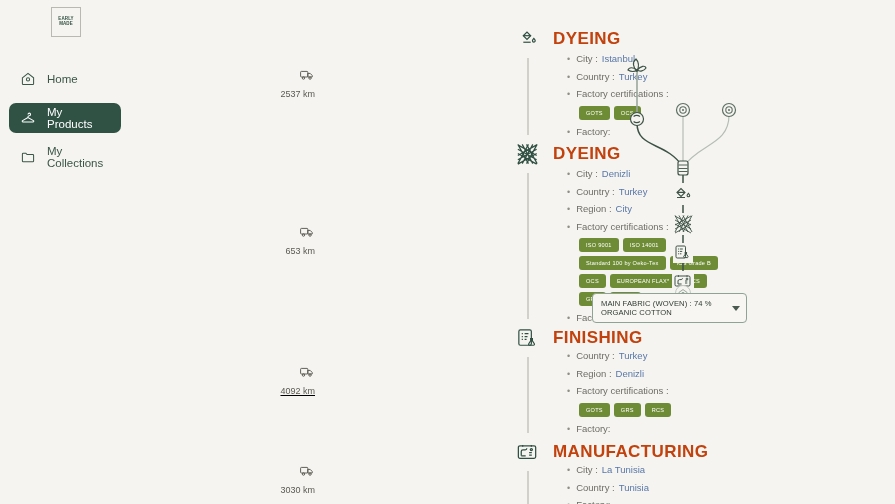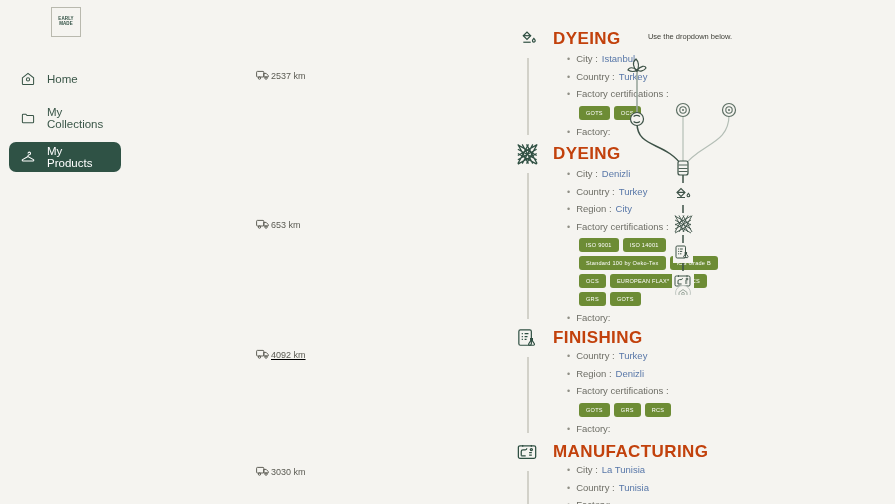--- a/index.html
+++ b/index.html
@@ -74,21 +74,21 @@
   .fact .val { color: #5877a8; }
   .badges { display: flex; flex-wrap: wrap; gap: 4px; max-width: 148px; margin: 1px 0 6px 12px; }
   .badge {
     background: #6d8c35; color: #ffffff;
     font-size: 5.6px; letter-spacing: .25px;
     padding: 4px 7px; border-radius: 3px;
     white-space: nowrap; line-height: 6px;
   }
   .dist {
     position: absolute; left: -75px;
-    display: flex; flex-direction: row; align-items: flex-start;
+    display: flex; flex-direction: column; align-items: flex-end;
     width: 60px;
   }
   .dist-label { font-size: 9px; color: #5a5a52; margin-top: 3px; white-space: nowrap; }
 
   
   .panel { position: absolute; left: 570px; top: 0; width: 325px; height: 504px; }
   .panel-hint {
     position: absolute; top: 32px; left: 0; width: 240px;
     text-align: center; font-size: 7.5px; color: #3d3d36;
   }
@@ -124,37 +124,37 @@
       <div class="nav-item">
         <span class="nav-ico">
           <svg width="16" height="16" viewBox="0 0 20 20" fill="none" stroke="#3a5648" stroke-width="1.3">
             <path d="M3 8.5 10 3l7 5.5V16a1 1 0 0 1-1 1H4a1 1 0 0 1-1-1z"></path>
             <circle cx="10" cy="10.5" r="2"></circle>
           </svg>
         </span>
         <span>Home</span>
       </div>
 
-      <div class="nav-item">
-        <span class="nav-ico">
-          <svg width="16" height="16" viewBox="0 0 20 20" fill="none" stroke="#3a5648" stroke-width="1.3">
-            <path d="M3 6.2a1 1 0 0 1 1-1h3.3l1.5 1.8H16a1 1 0 0 1 1 1V15a1 1 0 0 1-1 1H4a1 1 0 0 1-1-1z"></path>
-          </svg>
-        </span>
-        <span>My Collections</span>
-      </div>
-
       <div class="nav-item active">
         <span class="nav-ico">
           <svg width="16" height="16" viewBox="0 0 20 20" fill="none" stroke="#ffffff" stroke-width="1.3">
             <path d="M10 5.5a1.6 1.6 0 1 1 1.6 1.6c-.9 0-1.6.5-1.6 1.3v.8"></path>
             <path d="M10 9.4 3.2 13.3c-.8.5-.5 1.7.5 1.7h12.6c1 0 1.3-1.2.5-1.7z"></path>
           </svg>
         </span>
         <span>My Products</span>
+      </div>
+
+      <div class="nav-item">
+        <span class="nav-ico">
+          <svg width="16" height="16" viewBox="0 0 20 20" fill="none" stroke="#3a5648" stroke-width="1.3">
+            <path d="M3 6.2a1 1 0 0 1 1-1h3.3l1.5 1.8H16a1 1 0 0 1 1 1V15a1 1 0 0 1-1 1H4a1 1 0 0 1-1-1z"></path>
+          </svg>
+        </span>
+        <span>My Collections</span>
       </div>
 
 
     </nav>
   </aside>
 
   <section class="timeline">
     <div class="spine"></div>
 
     <div class="step">
@@ -212,21 +212,21 @@
       <div class="step-head" style="left:197px; top:153px;">
         <div class="step-ico">
           <svg width="27" height="27" viewBox="0 0 28 28" fill="none" stroke="#2f4f42" stroke-width="1.25">
             <path d="M4 8.5 23.5 19.5M4 13 23.5 24M4 4 23.5 15M8.5 3.5 19.5 23.5M13 3.5 24 23.5M4 3.5 15 23.5"></path>
             <path d="M23.5 8.5 4 19.5M23.5 13 4 24M23.5 4 4 15M19.5 3.5 8.5 23.5M15 3.5 4 23.5M24 3.5 13 23.5"></path>
           </svg>
         </div>
         <div class="step-title">DYEING</div>
       </div>
 
-      <div class="dist" style="top:217px;">
+      <div class="dist" style="top:225px;">
         <span>
           <svg width="16" height="14" viewBox="0 0 20 16" fill="none" stroke="#5a5a52" stroke-width="1.2">
             <rect x="2" y="3.5" width="9" height="7" rx="1"></rect>
             <path d="M11 6h3l2.5 2.6v1.9H11z"></path>
             <circle cx="5.6" cy="11.8" r="1.5"></circle>
               <circle cx="13.8" cy="11.8" r="1.5"></circle>
           </svg>
         </span>
         <span class="dist-label">653 km</span>
       </div>
@@ -276,21 +276,21 @@
             <rect x="4" y="4" width="13" height="16" rx="1.6"></rect>
             <path d="M7 8h1.2M7 11h1.2M7 14h1.2"></path>
             <path d="M10 8h4M10 11h3M10 14h2"></path>
             <path d="M16.3 13.2v2.2l-2 3.1c-.4.7.1 1.5.9 1.5h4c.8 0 1.3-.8.9-1.5l-2-3.1v-2.2z"></path>
             <path d="M15.6 13.2h3.1"></path>
           </svg>
         </div>
         <div class="step-title">FINISHING</div>
       </div>
 
-      <div class="dist" style="top:347px;text-decoration:underline;">
+      <div class="dist" style="top:365px;text-decoration:underline;">
         <span>
           <svg width="16" height="14" viewBox="0 0 20 16" fill="none" stroke="#5a5a52" stroke-width="1.2">
             <rect x="2" y="3.5" width="9" height="7" rx="1"></rect>
             <path d="M11 6h3l2.5 2.6v1.9H11z"></path>
             <circle cx="5.6" cy="11.8" r="1.5"></circle>
               <circle cx="13.8" cy="11.8" r="1.5"></circle>
           </svg>
         </span>
         <span class="dist-label">4092 km</span>
       </div>
@@ -362,21 +362,20 @@
         </div>
         <div class="fact">
           <span class="bullet">•</span>
           <span>Factory:</span>
         </div>
       </div>
     </div>
   </section>
 
   <aside class="panel">
-    <div class="panel-hint">Use the dropdown below.</div>
 
     <div class="tree">
       <svg width="180" height="250" viewBox="0 0 180 250" fill="none">
 
         <path d="M49 28 L49 70" stroke="#9aa79d" stroke-width="1.6"></path>
         <path d="M49 78 C49 104, 78 96, 95 122" stroke="#3d5247" stroke-width="1.5"></path>
         <path d="M95 70 L95 122" stroke="#b4beb6" stroke-width="1.2"></path>
         <path d="M141 70 C141 100, 112 98, 95 122" stroke="#b4beb6" stroke-width="1.2"></path>
         <path d="M95 130 L95 236" stroke="#3d5247" stroke-width="1.5"></path>
 
@@ -449,15 +448,19 @@
         <g transform="translate(87,240)">
           <circle cx="8" cy="8" r="7.5" fill="#f5f4f0" stroke="#c3c9c4" stroke-width="1"></circle>
           <g stroke="#9aa79d" stroke-width="1" fill="none">
             <path d="M4 7.4 8 4.6l4 2.8V12a.6.6 0 0 1-.6.6H4.6A.6.6 0 0 1 4 12z"></path>
             <circle cx="8" cy="8.8" r="1.4"></circle>
           </g>
         </g>
       </svg>
     </div>
 
+    <div class="dropdown">
+      <span class="dropdown-text">MAIN FABRIC (WOVEN) : 74 % ORGANIC COTTON</span>
+      <span class="caret"></span>
+    </div>
   </aside>
 
 </div>
 
 </body></html>

